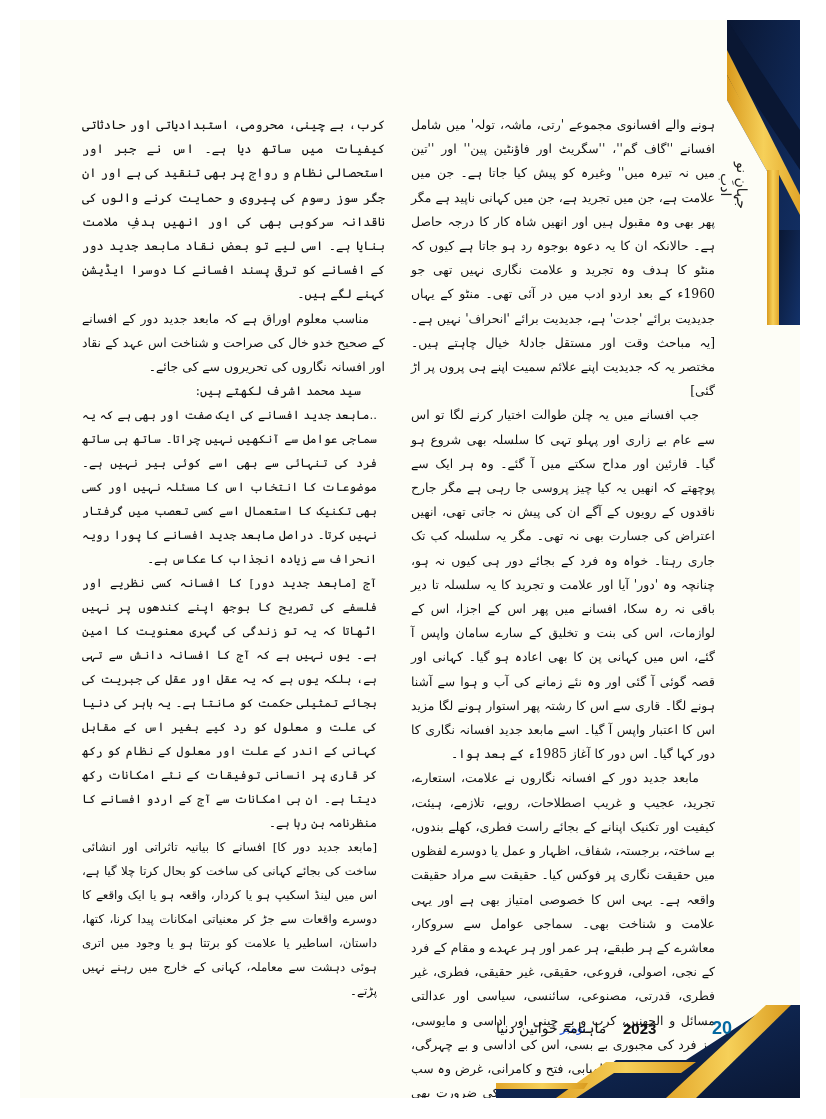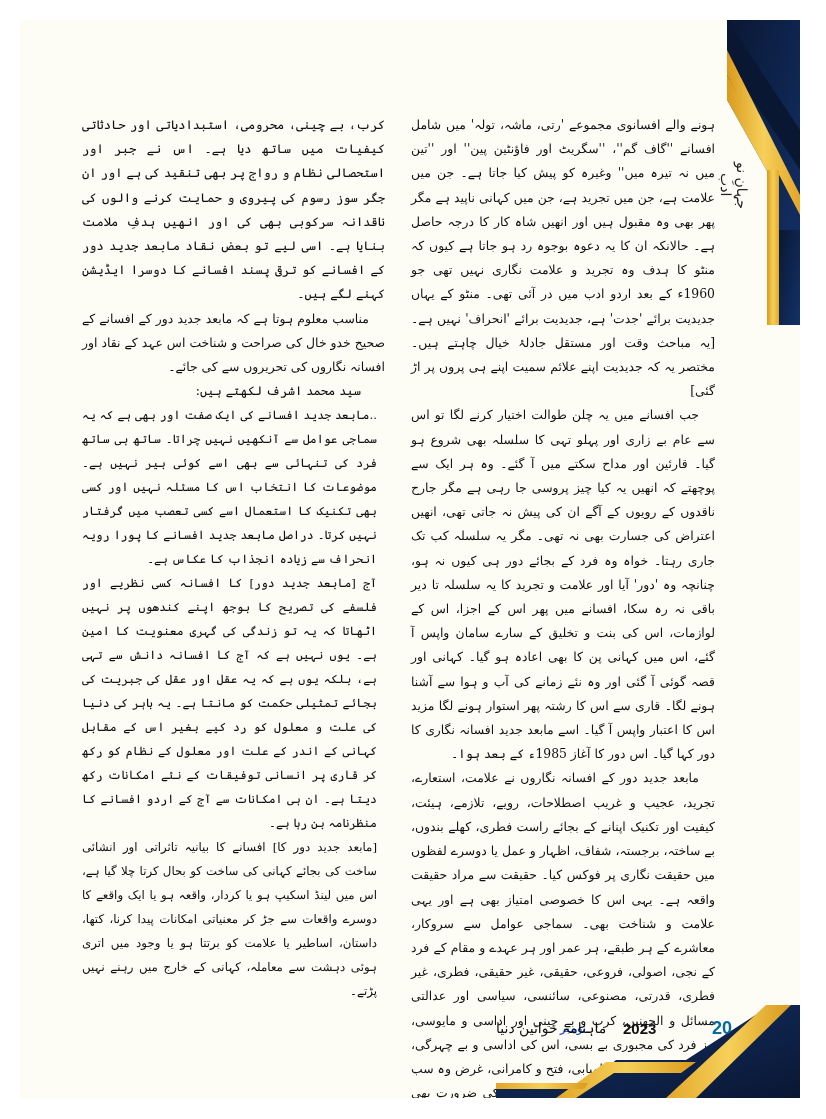--- a/index.html
+++ b/index.html
@@ -68,21 +68,21 @@
   <div class="side-label">جہانِ نو ادب</div>
 
   <div class="col col-right">
     <p>ہونے والے افسانوی مجموعے 'رتی، ماشہ، تولہ' میں شامل افسانے ''گاف گم''، ''سگریٹ اور فاؤنٹین پین'' اور ''تین میں نہ تیرہ میں'' وغیرہ کو پیش کیا جاتا ہے۔ جن میں علامت ہے، جن میں تجرید ہے، جن میں کہانی ناپید ہے مگر پھر بھی وہ مقبول ہیں اور انھیں شاہ کار کا درجہ حاصل ہے۔ حالانکہ ان کا یہ دعوہ بوجوہ رد ہو جاتا ہے کیوں کہ منٹو کا ہدف وہ تجرید و علامت نگاری نہیں تھی جو 1960ء کے بعد اردو ادب میں در آئی تھی۔ منٹو کے یہاں جدیدیت برائے 'جدت' ہے، جدیدیت برائے 'انحراف' نہیں ہے۔ [یہ مباحث وقت اور مستقل جادلۂ خیال چاہتے ہیں۔ مختصر یہ کہ جدیدیت اپنے علائم سمیت اپنے ہی پروں پر اڑ گئی]</p>
     <p class="indent">جب افسانے میں یہ چلن طوالت اختیار کرنے لگا تو اس سے عام بے زاری اور پہلو تہی کا سلسلہ بھی شروع ہو گیا۔ قارئین اور مداح سکتے میں آ گئے۔ وہ ہر ایک سے پوچھتے کہ انھیں یہ کیا چیز پروسی جا رہی ہے مگر جارح ناقدوں کے رویوں کے آگے ان کی پیش نہ جاتی تھی، انھیں اعتراض کی جسارت بھی نہ تھی۔ مگر یہ سلسلہ کب تک جاری رہتا۔ خواہ وہ فرد کے بجائے دور ہی کیوں نہ ہو، چنانچہ وہ 'دور' آیا اور علامت و تجرید کا یہ سلسلہ تا دیر باقی نہ رہ سکا، افسانے میں پھر اس کے اجزا، اس کے لوازمات، اس کی بنت و تخلیق کے سارے سامان واپس آ گئے، اس میں کہانی پن کا بھی اعادہ ہو گیا۔ کہانی اور قصہ گوئی آ گئی اور وہ نئے زمانے کی آب و ہوا سے آشنا ہونے لگا۔ قاری سے اس کا رشتہ پھر استوار ہونے لگا مزید اس کا اعتبار واپس آ گیا۔ اسے مابعد جدید افسانہ نگاری کا دور کہا گیا۔ اس دور کا آغاز 1985ء کے بعد ہوا۔</p>
     <p class="indent">مابعد جدید دور کے افسانہ نگاروں نے علامت، استعارے، تجرید، عجیب و غریب اصطلاحات، رویے، تلازمے، ہیئت، کیفیت اور تکنیک اپنانے کے بجائے راست فطری، کھلے بندوں، بے ساختہ، برجستہ، شفاف، اظہار و عمل یا دوسرے لفظوں میں حقیقت نگاری پر فوکس کیا۔ حقیقت سے مراد حقیقت واقعہ ہے۔ یہی اس کا خصوصی امتیاز بھی ہے اور یہی علامت و شناخت بھی۔ سماجی عوامل سے سروکار، معاشرے کے ہر طبقے، ہر عمر اور ہر عہدے و مقام کے فرد کے نجی، اصولی، فروعی، حقیقی، غیر حقیقی، فطری، غیر فطری، قدرتی، مصنوعی، سائنسی، سیاسی اور عدالتی مسائل و الجھنیں، کرب و بے چینی اور اداسی و مایوسی، نیز فرد کی مجبوری بے بسی، اس کی اداسی و بے چہرگی، اسی طرح خوشی و کامیابی، فتح و کامرانی، غرض وہ سب کچھ مابعد جدید افسانے میں در آیا جس کی ضرورت بھی تھی یا جو غیر ضروری بھی تھا۔ ترقی پسند افسانے کی مانند اس نے بھی فرد کی فردیت، تنہائی،</p>
   </div>
 
   <div class="col col-left">
     <p>کرب، بے چینی، محرومی، استبدادیاتی اور حادثاتی کیفیات میں ساتھ دیا ہے۔ اس نے جبر اور استحصالی نظام و رواج پر بھی تنقید کی ہے اور ان جگر سوز رسوم کی پیروی و حمایت کرنے والوں کی ناقدانہ سرکوبی بھی کی اور انھیں ہدفِ ملامت بنایا ہے۔ اسی لیے تو بعض نقاد مابعد جدید دور کے افسانے کو ترقی پسند افسانے کا دوسرا ایڈیشن کہنے لگے ہیں۔</p>
-    <p class="indent">مناسب معلوم ہوتا ہے کہ مابعد جدید دور کے افسانے کے صحیح خدو خال کی صراحت و شناخت اس عہد کے نقاد اور افسانہ نگاروں کی تحریروں سے کی جائے۔</p>
+    <p class="indent">مناسب معلوم اوراق ہے کہ مابعد جدید دور کے افسانے کے صحیح خدو خال کی صراحت و شناخت اس عہد کے نقاد اور افسانہ نگاروں کی تحریروں سے کی جائے۔</p>
     <p class="speaker">سید محمد اشرف لکھتے ہیں:</p>
     <p class="quote">..مابعد جدید افسانے کی ایک صفت اور بھی ہے کہ یہ سماجی عوامل سے آنکھیں نہیں چراتا۔ ساتھ ہی ساتھ فرد کی تنہائی سے بھی اسے کوئی بیر نہیں ہے۔ موضوعات کا انتخاب اس کا مسئلہ نہیں اور کسی بھی تکنیک کا استعمال اسے کسی تعصب میں گرفتار نہیں کرتا۔ دراصل مابعد جدید افسانے کا پورا رویہ انحراف سے زیادہ انجذاب کا عکاس ہے۔</p>
     <p class="quote">آج [مابعد جدید دور] کا افسانہ کسی نظریے اور فلسفے کی تصریح کا بوجھ اپنے کندھوں پر نہیں اٹھاتا کہ یہ تو زندگی کی گہری معنویت کا امین ہے۔ یوں نہیں ہے کہ آج کا افسانہ دانش سے تہی ہے، بلکہ یوں ہے کہ یہ عقل اور عقل کی جبریت کی بجائے تمثیلی حکمت کو مانتا ہے۔ یہ باہر کی دنیا کی علت و معلول کو رد کیے بغیر اس کے مقابل کہانی کے اندر کے علت اور معلول کے نظام کو رکھ کر قاری پر انسانی توفیقات کے نئے امکانات رکھ دیتا ہے۔ ان ہی امکانات سے آج کے اردو افسانے کا منظرنامہ بن رہا ہے۔</p>
     <p class="quote">[مابعد جدید دور کا] افسانے کا بیانیہ تاثراتی اور انشائی ساخت کی بجائے کہانی کی ساخت کو بحال کرتا چلا گیا ہے، اس میں لینڈ اسکیپ ہو یا کردار، واقعہ ہو یا ایک واقعے کا دوسرے واقعات سے جڑ کر معنیاتی امکانات پیدا کرنا، کتھا، داستان، اساطیر یا علامت کو برتتا ہو یا وجود میں اتری ہوئی دہشت سے معاملہ، کہانی کے خارج میں رہنے نہیں پڑتے۔</p>
   </div>
 
   <svg class="band-bottom" viewBox="0 0 304 93" preserveAspectRatio="none">
     <defs>
       <linearGradient id="navyb" x1="0" y1="0" x2="1" y2="1">
         <stop offset="0" stop-color="#13326a"></stop>

